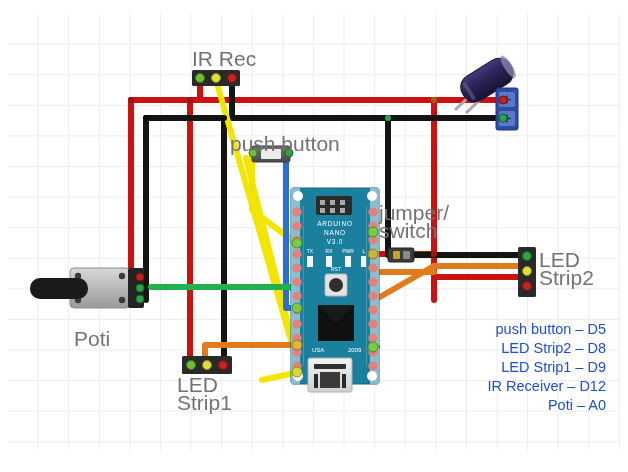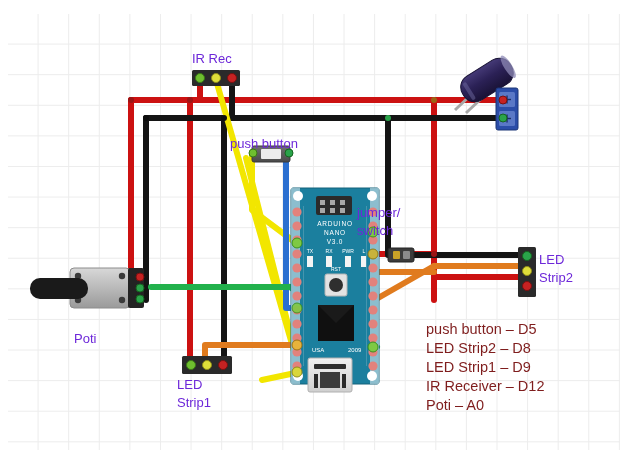--- a/index.html
+++ b/index.html
@@ -31,33 +31,33 @@
   }
   #art {
     position: absolute;
     left: 0;
     top: 0;
     width: 628px;
     height: 472px;
   }
   .lbl {
     position: absolute;
-    color: #6d28d9;
+    color: #737373;
     font-family: "Liberation Sans", sans-serif;
-    font-size: 13px;
+    font-size: 21px;
     line-height: 18px;
     white-space: pre;
   }
   .lbl-legend {
     position: absolute;
-    color: #7f1d1d;
+    color: #1d4ed8;
     font-family: "Liberation Sans", sans-serif;
     font-size: 14.5px;
     line-height: 19px;
-    text-align: left;
+    text-align: right;
     white-space: pre;
   }
 </style>
 </head>
 <body>
 
 <div id="canvas">
 
   <div id="grid"></div>
 
@@ -317,21 +317,21 @@
       <circle cx="388" cy="118" r="3" fill="#2aa34a"></circle>
       <circle cx="434" cy="254" r="3" fill="#9b1414"></circle>
     </g>
   </svg>
 
   <div class="lbl" style="left:192px; top:50px;">IR Rec</div>
 
   <div class="lbl" style="left:230px; top:135px;">push button</div>
 
 
-  <div class="lbl" style="left:357px; top:204px;">jumper/
+  <div class="lbl" style="left:379px; top:204px;">jumper/
 switch</div>
 
   <div class="lbl" style="left:74px; top:330px;">Poti</div>
 
   <div class="lbl" style="left:177px; top:376px;">LED
 Strip1</div>
 
   <div class="lbl" style="left:539px; top:251px;">LED
 Strip2</div>
 

